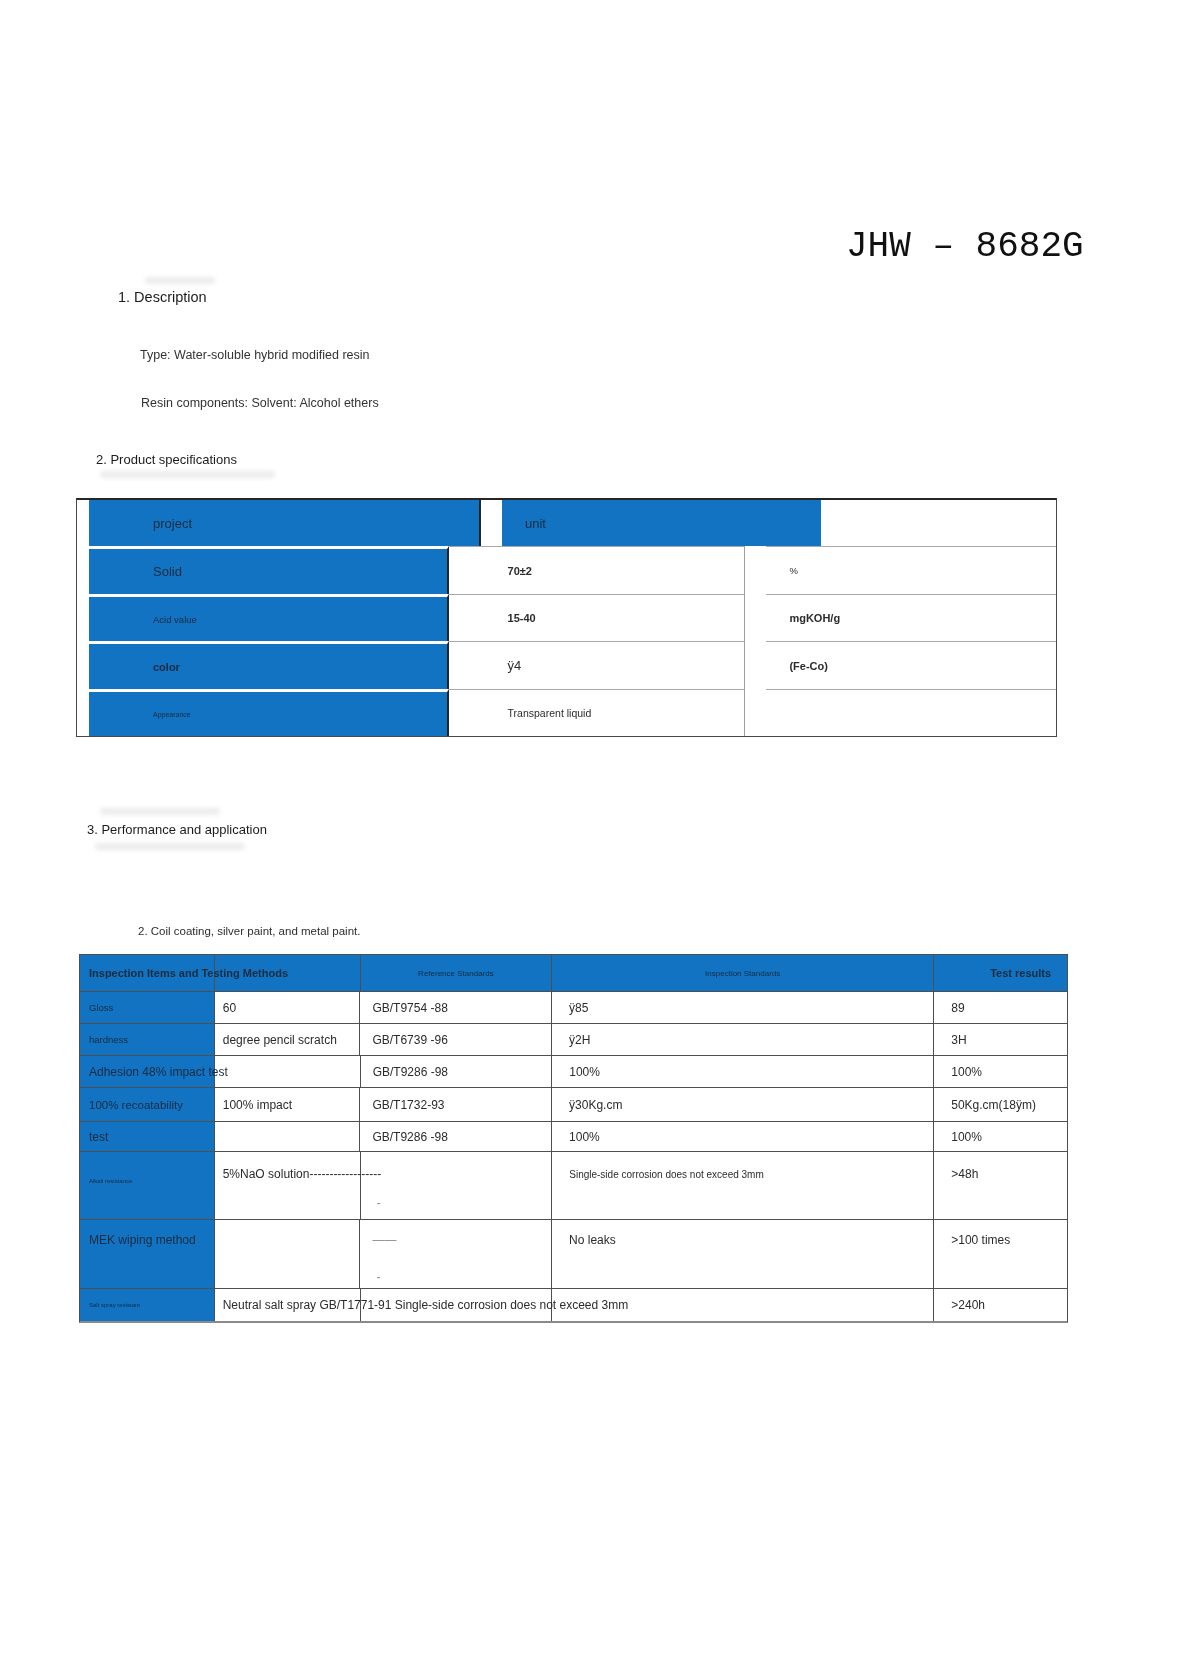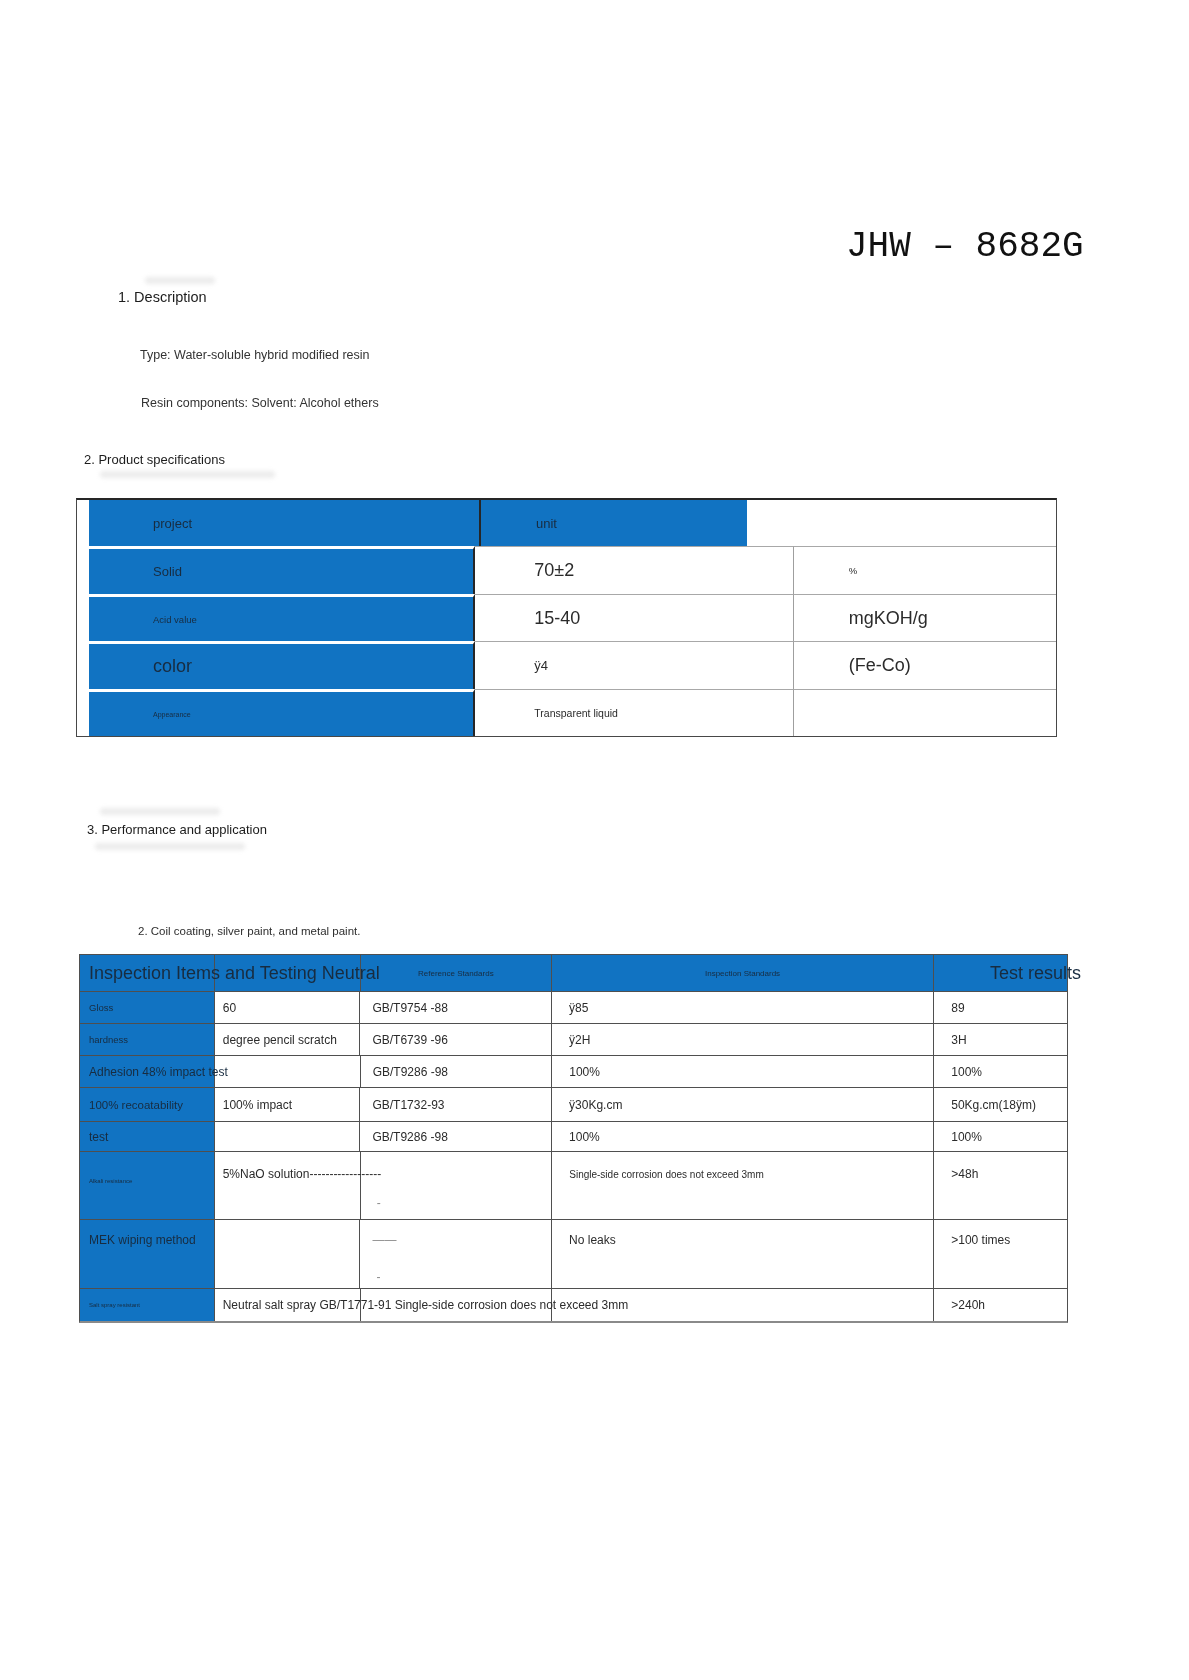--- a/index.html
+++ b/index.html
@@ -15,21 +15,21 @@
   .item{font-size:11.5px;color:#2e2e2e;}
 
   .ghost{position:absolute;background:#c9c9c9;opacity:.35;filter:blur(2px);border-radius:3px;}
 
   
   .t1{position:absolute;left:76px;top:498px;width:981px;border:1px solid #474747;border-top:2px solid #262626;background:#fff;}
   .t1row{display:flex;}
   .t1row>div{display:flex;align-items:center;overflow:visible;}
   .t1 .c1{width:392px;background:var(--blue);padding-left:64px;border-right:2px solid #262626;color:var(--onblue);margin-left:12px;}
   .t1 .c2{width:323px;padding-left:59px;border-right:1px solid #9f9f9f;}
-  .t1 .c3{width:266px;padding-left:55px;}
+  .t1 .c3{width:319px;padding-left:23px;margin-left:21px;}
   .t1-head .c2,.t1-head .c3{background:var(--blue);color:var(--onblue);}
   .t1row+.t1row .c1{border-top:3px solid #ffffff;}
   .t1row+.t1row .c2,.t1row+.t1row .c3{border-top:1px solid #a8a8a8;}
 
   
   .t2{position:absolute;left:79px;top:954px;width:989px;border:1px solid var(--line);border-bottom:2px solid #8a8a8a;background:#fff;}
   .t2row{display:flex;border-top:1px solid var(--line);}
   .t2row:first-child{border-top:none;}
   .t2row>div{display:flex;align-items:center;overflow:visible;}
   .t2 .k1{width:135px;background:var(--blue);padding-left:9px;border-right:1px solid var(--line);color:var(--onblue);}
@@ -39,35 +39,35 @@
   .t2 .k5{width:133px;padding-left:17px;}
   .t2-head>div{background:var(--blue);color:var(--onblue);}
   .t2-head .k3,.t2-head .k4{justify-content:center;padding-left:0;}
   .va-top>div{align-items:flex-start;}
   .subdash{position:absolute;left:16px;color:#8a8a8a;}
   .gray{color:#8a8a8a;}
 
   .ov{white-space:nowrap;position:relative;z-index:2;}
   .f6{font-size:6px;}.f7{font-size:7px;}.f8{font-size:8px;}.f95{font-size:9.5px;}
   .f10{font-size:10px;}.f105{font-size:10.5px;}.f11{font-size:11px;}.f115{font-size:11.5px;}
-  .f12{font-size:12px;}.f125{font-size:18px;}.f13{font-size:13px;}
+  .f12{font-size:12px;}.f125{font-size:11px;font-weight:bold;}.f13{font-size:13px;}
 </style>
 </head>
 <body>
 
 <div class="page">
 
   <div class="abs title" style="left:846px;top:226px;">JHW – 8682G</div>
 
   <div class="ghost" style="left:145px;top:277px;width:70px;height:7px;"></div>
   <div class="abs h1" style="left:98px;top:289px;">1. Description</div>
   <div class="abs para" style="left:140px;top:348px;">Type: Water-soluble hybrid modified resin</div>
   <div class="abs para" style="left:141px;top:396px;">Resin components: Solvent: Alcohol ethers</div>
 
-  <div class="abs h2" style="left:84px;top:452px;">2. Product specifications</div>
+  <div class="abs h2" style="left:96px;top:452px;">2. Product specifications</div>
   <div class="ghost" style="left:100px;top:471px;width:175px;height:7px;"></div>
 
   <div class="t1">
     <div class="t1row t1-head" style="height:46px;">
       <div class="c1">
           <span class="ov f13">project</span>
         </div>
       <div class="c3">
           <span class="ov f13">unit</span>
         </div>
@@ -119,21 +119,21 @@
   </div>
 
   <div class="ghost" style="left:100px;top:808px;width:120px;height:7px;"></div>
   <div class="abs h2" style="left:87px;top:822px;">3. Performance and application</div>
   <div class="ghost" style="left:95px;top:843px;width:150px;height:7px;"></div>
   <div class="abs item" style="left:138px;top:925px;">2. Coil coating, silver paint, and metal paint.</div>
 
   <div class="t2">
     <div class="t2row t2-head" style="height:36px;">
       <div class="k1">
-          <span class="ov f125">Inspection Items and Testing Neutral</span>
+          <span class="ov f125">Inspection Items and Testing Methods</span>
         </div>
       <div class="k2"></div>
       <div class="k3">
           <span class="ov f8">Reference Standards</span>
         </div>
       <div class="k4">
           <span class="ov f8">Inspection Standards</span>
         </div>
       <div class="k5" style="padding-left:56px;">
           <span class="ov f125">Test results</span>

